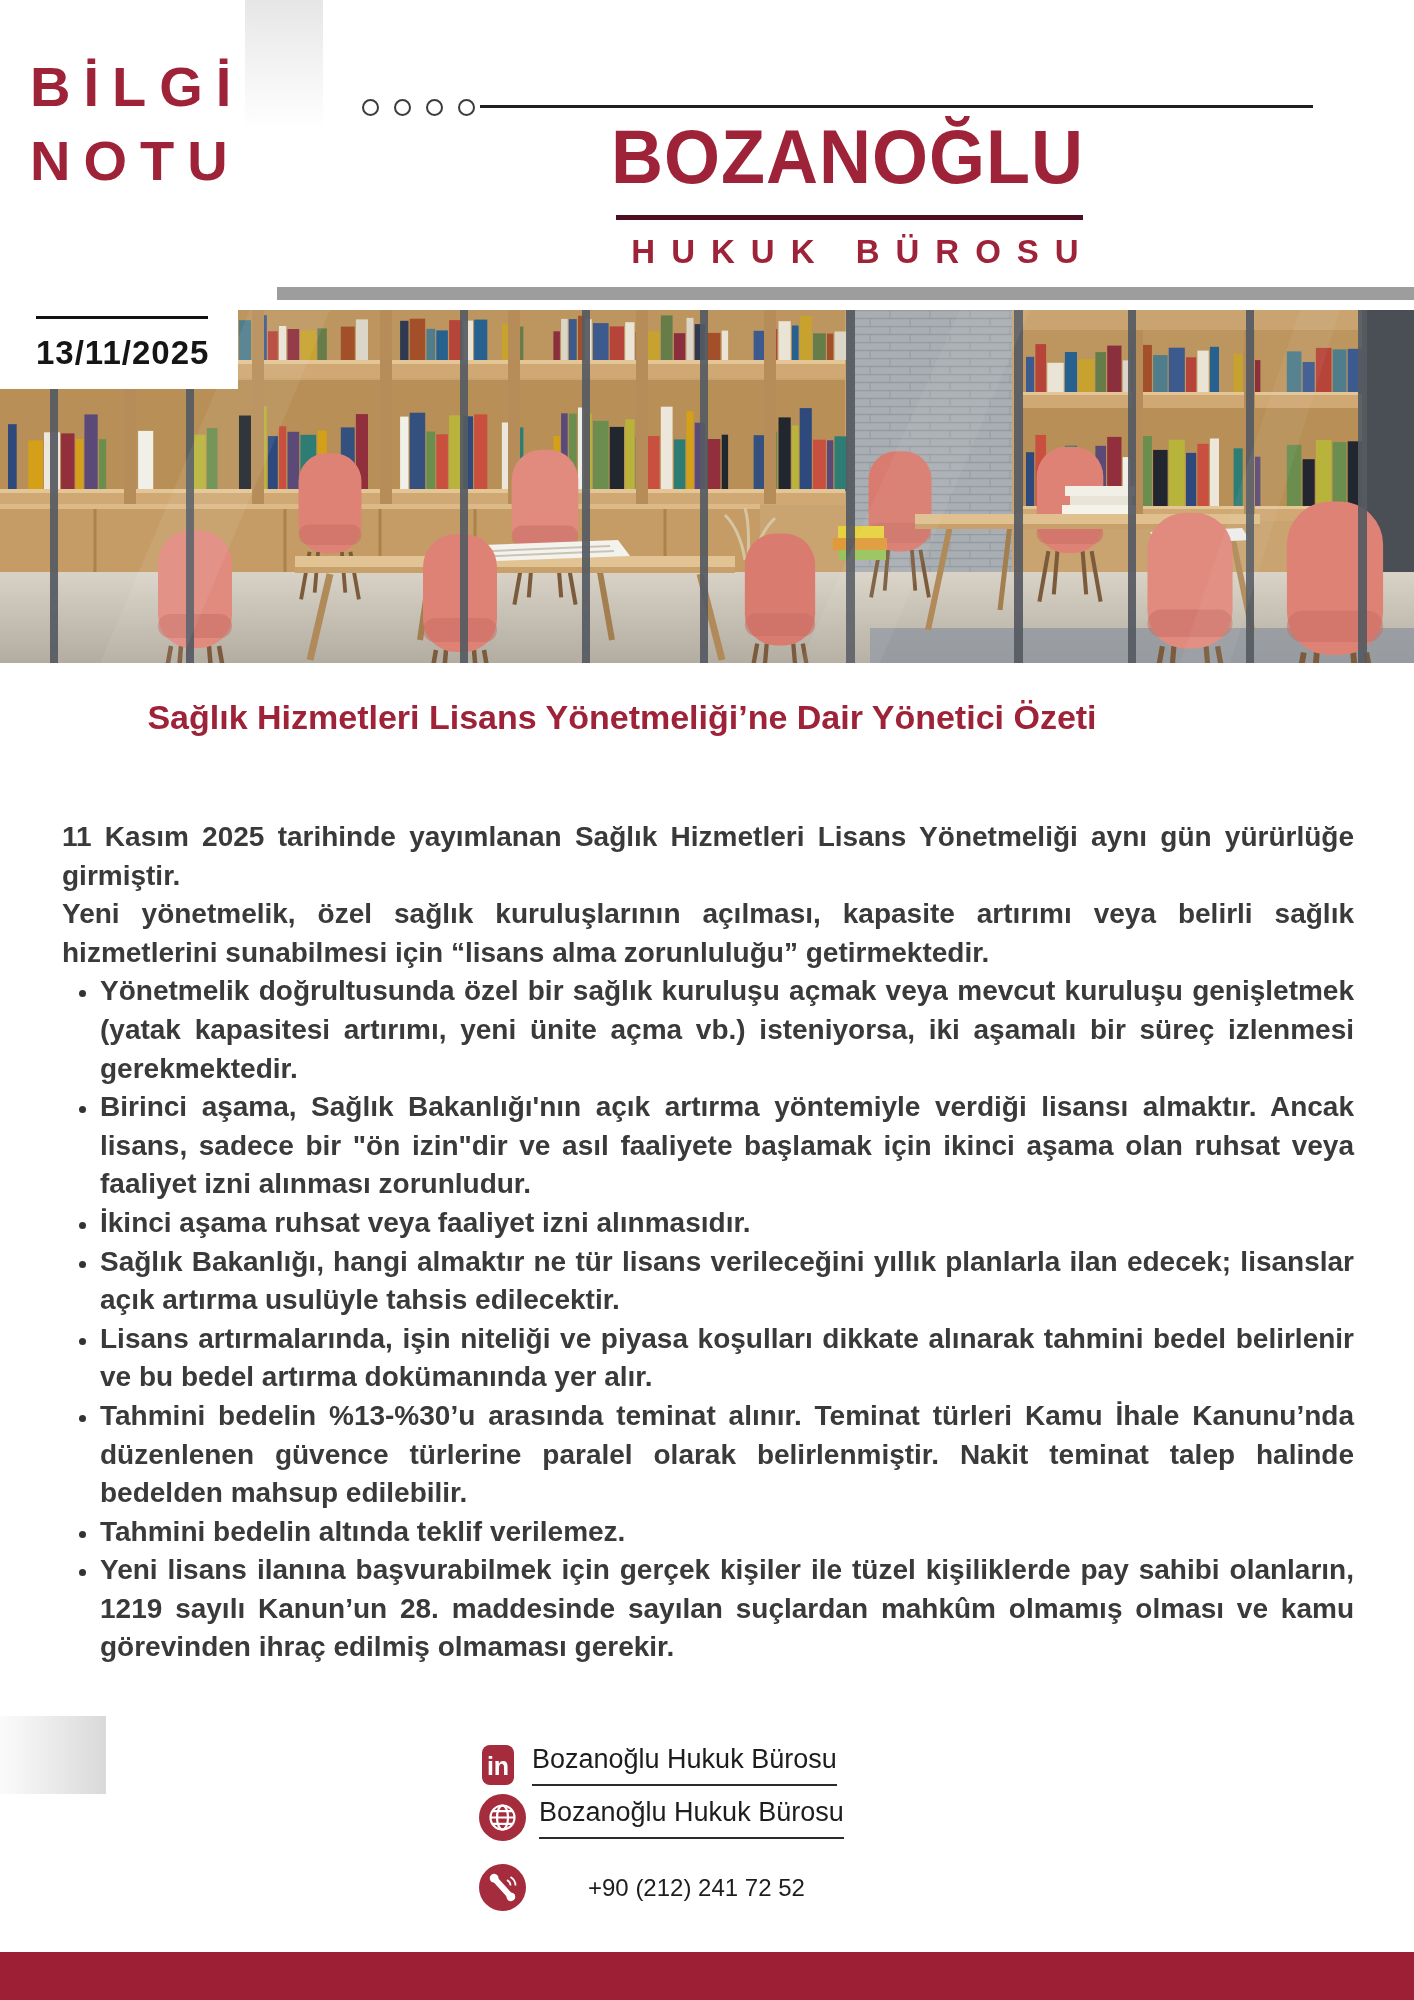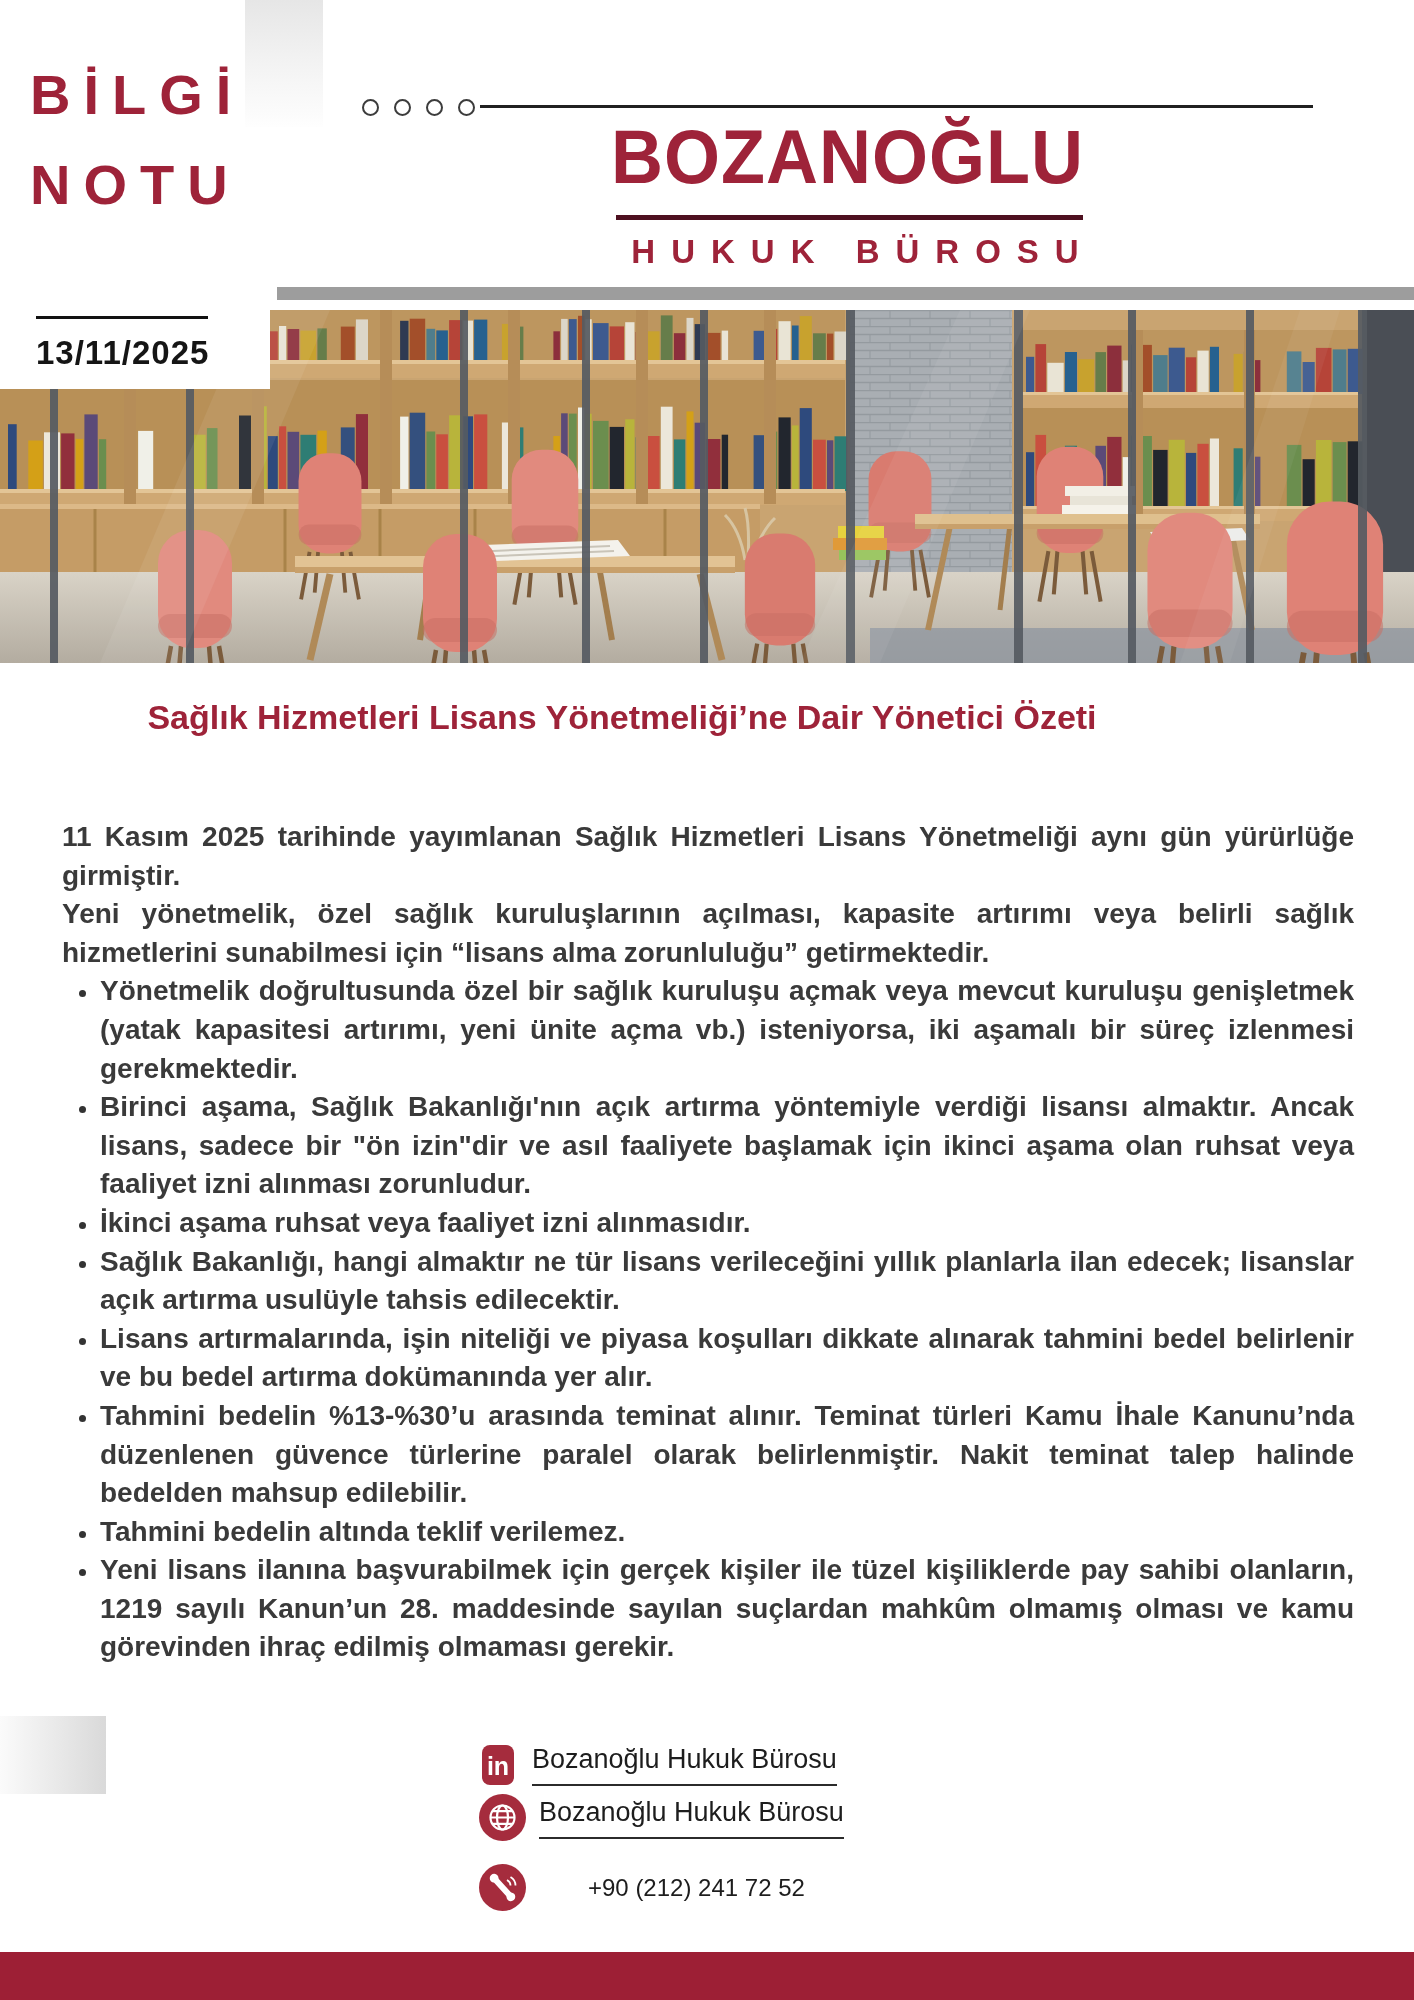--- a/index.html
+++ b/index.html
@@ -10,21 +10,21 @@
   html,body{background:#ffffff;}
   body{
     width:1414px;height:2000px;position:relative;overflow:hidden;
     font-family:"Liberation Sans","DejaVu Sans",sans-serif;
   }
   .abs{position:absolute;}
 
   
   .kicker{
     left:30px;top:50px;color:var(--accent);font-weight:800;font-size:56px;
-    letter-spacing:13px;line-height:90px;white-space:pre-line;
+    letter-spacing:13px;line-height:74px;white-space:pre-line;
   }
   .top-grad-bar{
     left:245px;top:0;width:78px;height:127px;
     background:linear-gradient(180deg,#e6e6e6 0%,#f4f4f4 55%,#fefefe 100%);
   }
   .circles{left:362px;top:99px;display:flex;gap:15px;}
   .circles span{width:17px;height:17px;border:2px solid #3c3c3c;border-radius:50%;background:#fff;}
   .header-line{left:480px;top:105px;width:833px;height:3px;background:#202020;}
   .brand-name{
     left:600px;top:116px;width:495px;text-align:center;color:var(--accent);
@@ -34,21 +34,21 @@
   .brand-sub{
     left:600px;top:233px;width:510px;text-align:center;color:var(--accent);
     font-weight:700;font-size:33px;letter-spacing:16px;text-indent:16px;
   }
   .gray-bar{left:277px;top:287px;width:1137px;height:13px;background:var(--bar-gray);}
 
   
   .photo{left:0;top:310px;width:1414px;height:353px;overflow:hidden;background:#c9a471;}
   .photo svg{display:block;width:100%;height:100%;}
 
-  .date-box{left:0;top:310px;width:270px;height:79px;background:#ffffff;}
+  .date-box{left:0;top:310px;width:238px;height:79px;background:#ffffff;}
   .date-line{position:absolute;left:36px;top:6px;width:172px;height:3px;background:#111;}
   .date-text{position:absolute;left:36px;top:24px;font-size:33px;font-weight:800;color:#151515;letter-spacing:1px;}
 
   
   .doc-title{
     left:0;top:698px;width:1244px;text-align:center;color:var(--accent);
     font-weight:800;font-size:34px;letter-spacing:0px;
   }
   .body-text{
     left:62px;top:818px;width:1292px;color:var(--body-text);

